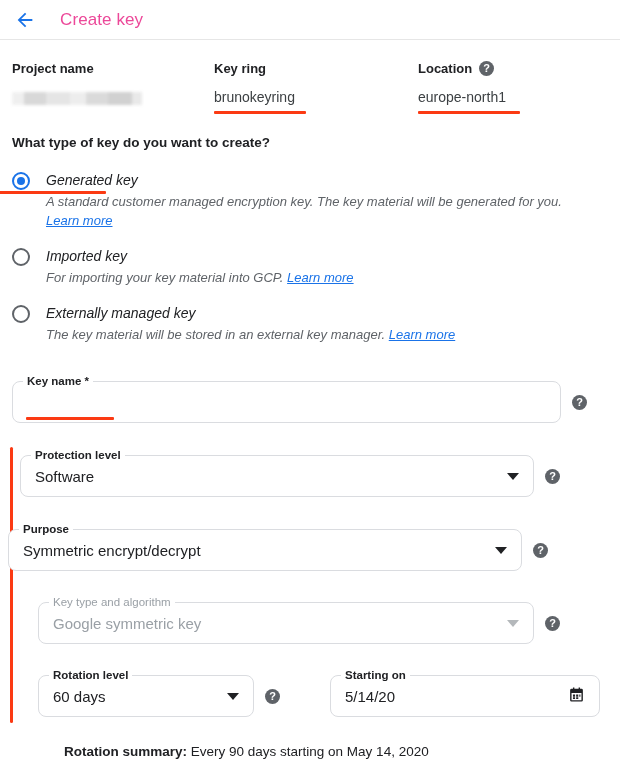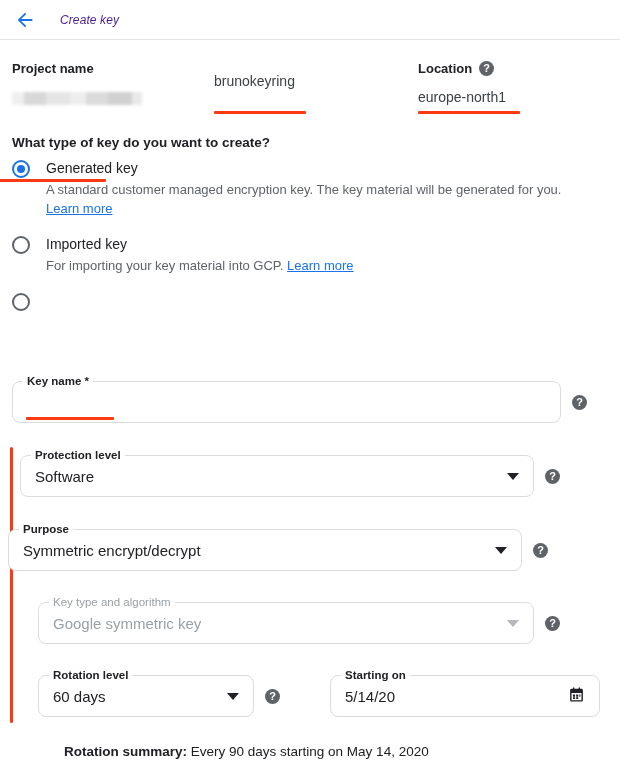--- a/index.html
+++ b/index.html
@@ -29,25 +29,24 @@
     width: 26px;
     height: 26px;
     display: flex;
     align-items: center;
     justify-content: center;
     cursor: pointer;
     flex: 0 0 auto;
   }
   .back-arrow svg { display: block; }
   .page-title {
-    font-size: 12px;
-    color: #4c1d95;
+    font-size: 17px;
+    color: #ec4899;
     margin-left: 22px;
     letter-spacing: .1px;
-    font-style: italic;
   }
 
   
   .meta-row {
     display: flex;
     padding: 20px 0 0 12px;
   }
   .meta-col { position: relative; }
   .meta-col.project { width: 202px; }
   .meta-col.keyring { width: 204px; }
@@ -104,21 +103,21 @@
     font-family: "Liberation Sans", sans-serif;
   }
 
   
   .question {
     font-size: 13.5px;
     font-weight: bold;
     color: #202124;
     margin: 26px 0 0 12px;
   }
-  .radio-group { margin-top: 8px; }
+  .radio-group { margin-top: 20px; font-style: italic; }
   .radio-row {
     display: flex;
     padding-left: 12px;
     margin-bottom: 4px;
     position: relative;
   }
   .radio-mark {
     width: 18px;
     height: 18px;
     border-radius: 50%;
@@ -256,20 +255,21 @@
 </div>
 
 <div class="meta-row">
 
   <div class="meta-col project">
     <div class="meta-label">Project name</div>
     <div class="redacted"></div>
   </div>
 
   <div class="meta-col keyring">
+    <div class="meta-label">Key ring</div>
     <div class="meta-value">brunokeyring</div>
     <div class="redline" style="left:0; top:51px; width:92px;"></div>
   </div>
 
   <div class="meta-col location">
     <div class="meta-label">
       <span>Location</span>
       <span class="help-icon">?</span>
     </div>
     <div class="meta-value">europe-north1</div>
@@ -301,20 +301,27 @@
       <div class="radio-title">Imported key</div>
       <div class="radio-desc">
         <span>For importing your key material into GCP.</span>
         <a class="learn">Learn more</a>
       </div>
     </div>
   </div>
 
   <div class="radio-row spaced">
     <div class="radio-mark"></div>
+    <div class="radio-body">
+      <div class="radio-title">Externally managed key</div>
+      <div class="radio-desc">
+        <span>The key material will be stored in an external key manager.</span>
+        <a class="learn">Learn more</a>
+      </div>
+    </div>
   </div>
 
 </div>
 
 <div class="red-bar"></div>
 
 <div class="fld-keyname field-block">
   <div class="row-field">
     <div class="outfield" style="flex:1 1 auto;">
       <span class="legend">Key name *</span>

